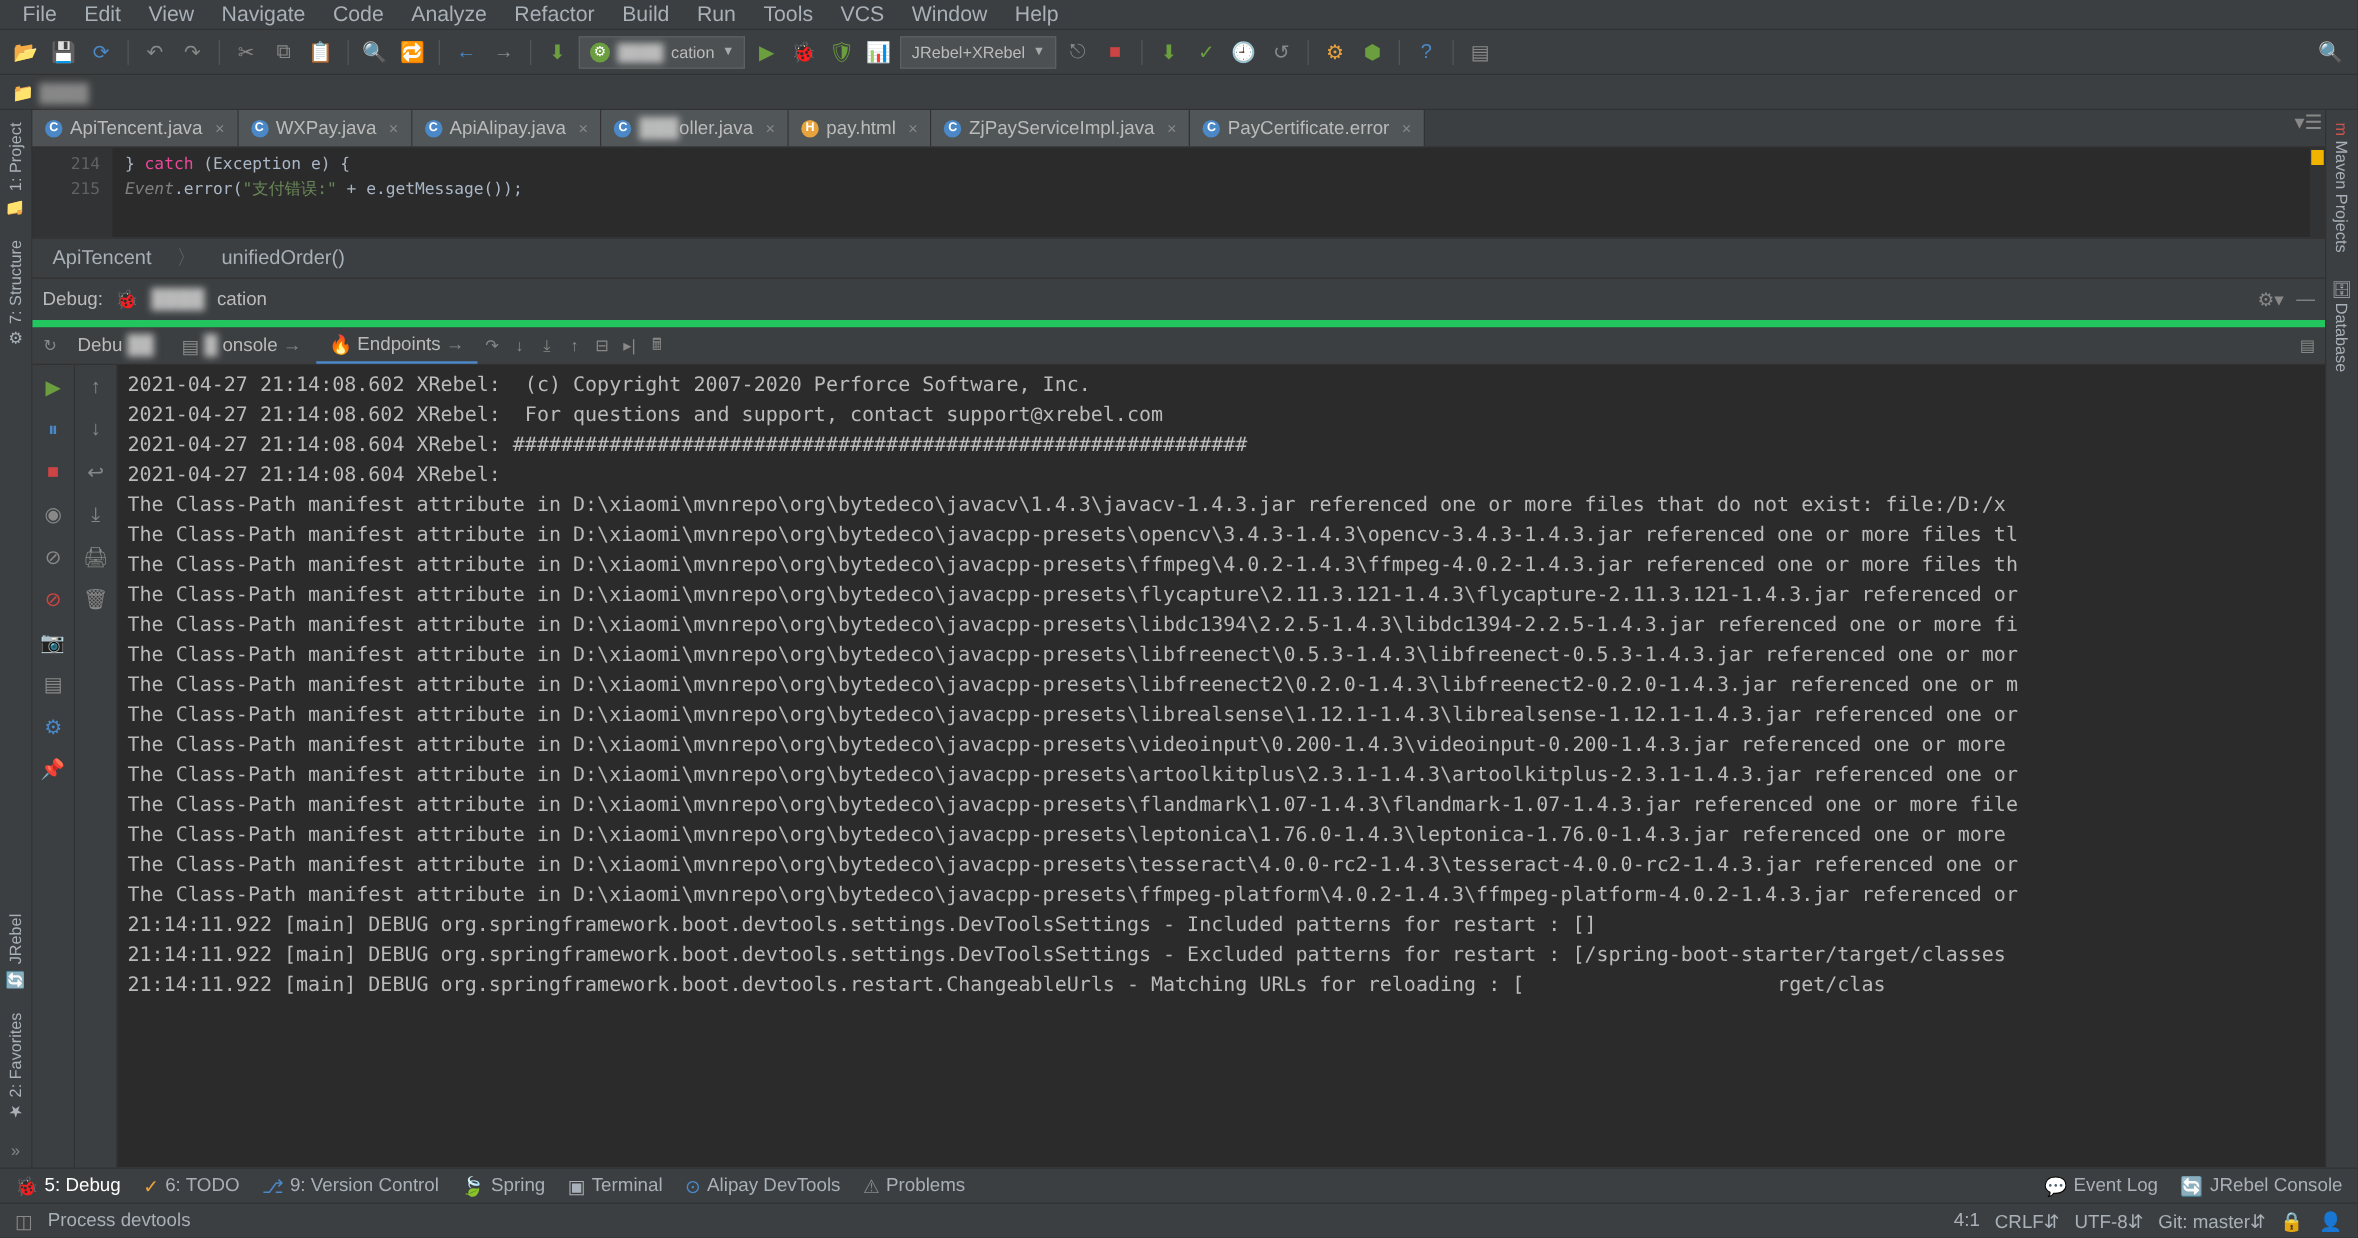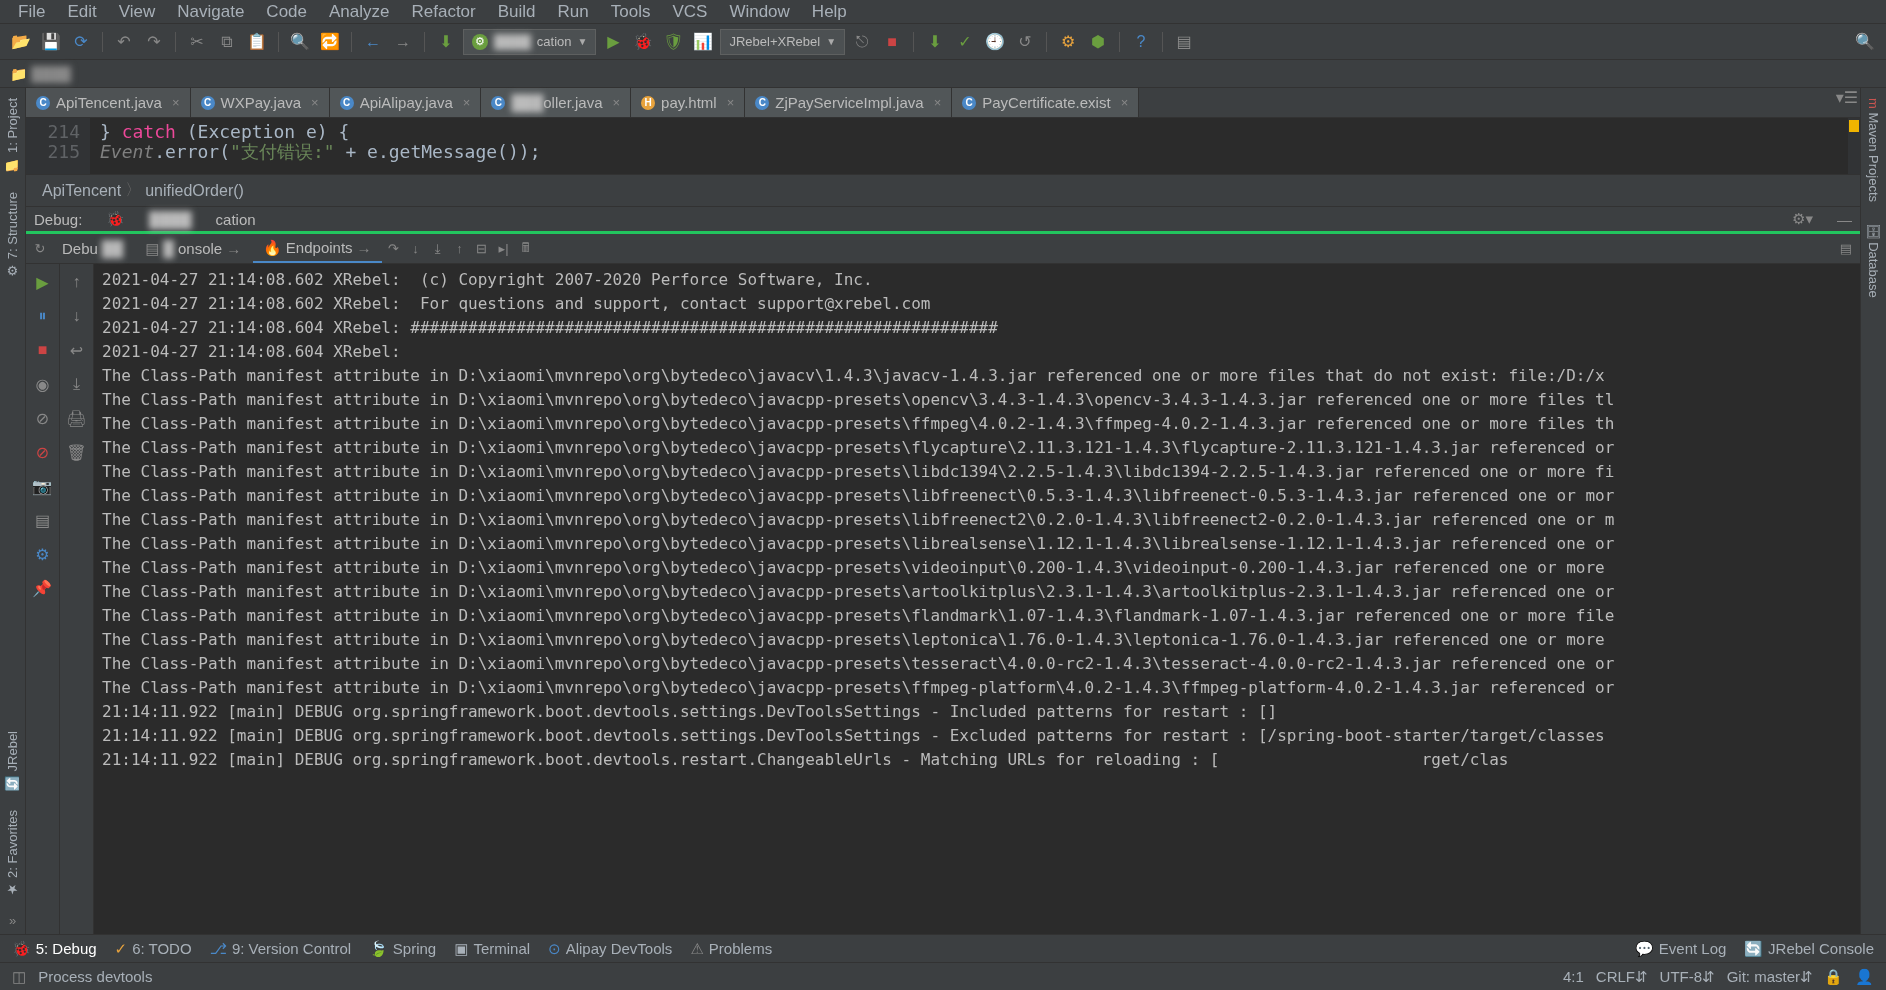--- a/index.html
+++ b/index.html
@@ -81,45 +81,45 @@
   font-size: 15px; color: #bbbbbb;
 }
 .tab.active { background: #4e5254; }
 .tab .fileicon {
   width: 14px; height: 14px; border-radius: 50%; background: #499c54;
   display: flex; align-items: center; justify-content: center;
   font-size: 10px; color: #fff; font-weight: bold;
 }
 .tab .close { font-size: 13px; color: #888; margin-left: 4px; }
 .editor {
-  display: flex; height: 56px; background: #2b2b2b;
-  font-family: 'Consolas', monospace; font-size: 18px;
+  display: flex; height: 72px; background: #2b2b2b;
+  font-family: 'Consolas', monospace; font-size: 13px;
 }
 .editor .line-nums {
   width: 64px; background: #313335; color: #606366;
   text-align: right; padding: 4px 10px 4px 0; line-height: 20px;
 }
 .editor .code {
   flex: 1; padding: 4px 10px; line-height: 20px; color: #a9b7c6; position: relative;
 }
 .editor .err-strip { position:absolute; right:0; top:0; width:12px; height:100%; background:#313335; }
 .editor .err-strip .warn { position:absolute; top:2px; right:1px; width:10px; height:12px; background:#f0b400;}
 .kw { color: #ec4899; }
 .str { color: #6a8759; }
 .com { color: #808080; font-style: italic; }
 .breadcrumb-nav {
   display: flex; background: #3c3f41; padding: 4px 16px;
   border-top: 1px solid #323232; height: 32px; align-items: center;
-  gap: 4px; font-size: 16px; color: #a8b0b8;
+  gap: 20px; font-size: 16px; color: #a8b0b8;
 }
 .breadcrumb-nav .sep2 { color: #666; }
 .debug-header {
   display: flex; background: #3c3f41; padding: 2px 8px;
-  border-top: 1px solid #323232; border-bottom: 3px solid #22c55e;
-  height: 28px; align-items: center; gap: 24px; font-size: 15px;
+  border-top: 1px solid #323232; border-bottom: 6px solid #22c55e;
+  height: 40px; align-items: center; gap: 10px; font-size: 15px;
 }
 .debug-header .title-part { color: #bbbbbb; }
 .debug-header .bugicon { color: #6a9e3f; }
 .debug-header .spacer { flex: 1; }
 .debug-header .gear { color: #888; cursor: pointer; }
 .debug-tabs {
   display: flex; background: #3c3f41; padding: 0 4px;
   height: 30px; align-items: center; gap: 2px;
   border-bottom: 1px solid #323232;
 }
@@ -294,21 +294,21 @@
         <span>pay.html</span>
         <span class="close">×</span>
       </div>
       <div class="tab">
         <span class="fileicon" style="background:#4a88c7">C</span>
         <span>ZjPayServiceImpl.java</span>
         <span class="close">×</span>
       </div>
       <div class="tab">
         <span class="fileicon" style="background:#4a88c7">C</span>
-        <span>PayCertificate.exist</span>
+        <span>PayCertificate.error</span>
         <span class="close">×</span>
       </div>
       <span class="more-icon">▾☰</span>
   </div>
   <div class="editor">
     <div class="line-nums">
       <div>214</div>
       <div>215</div>
     </div>
     <div class="code">

